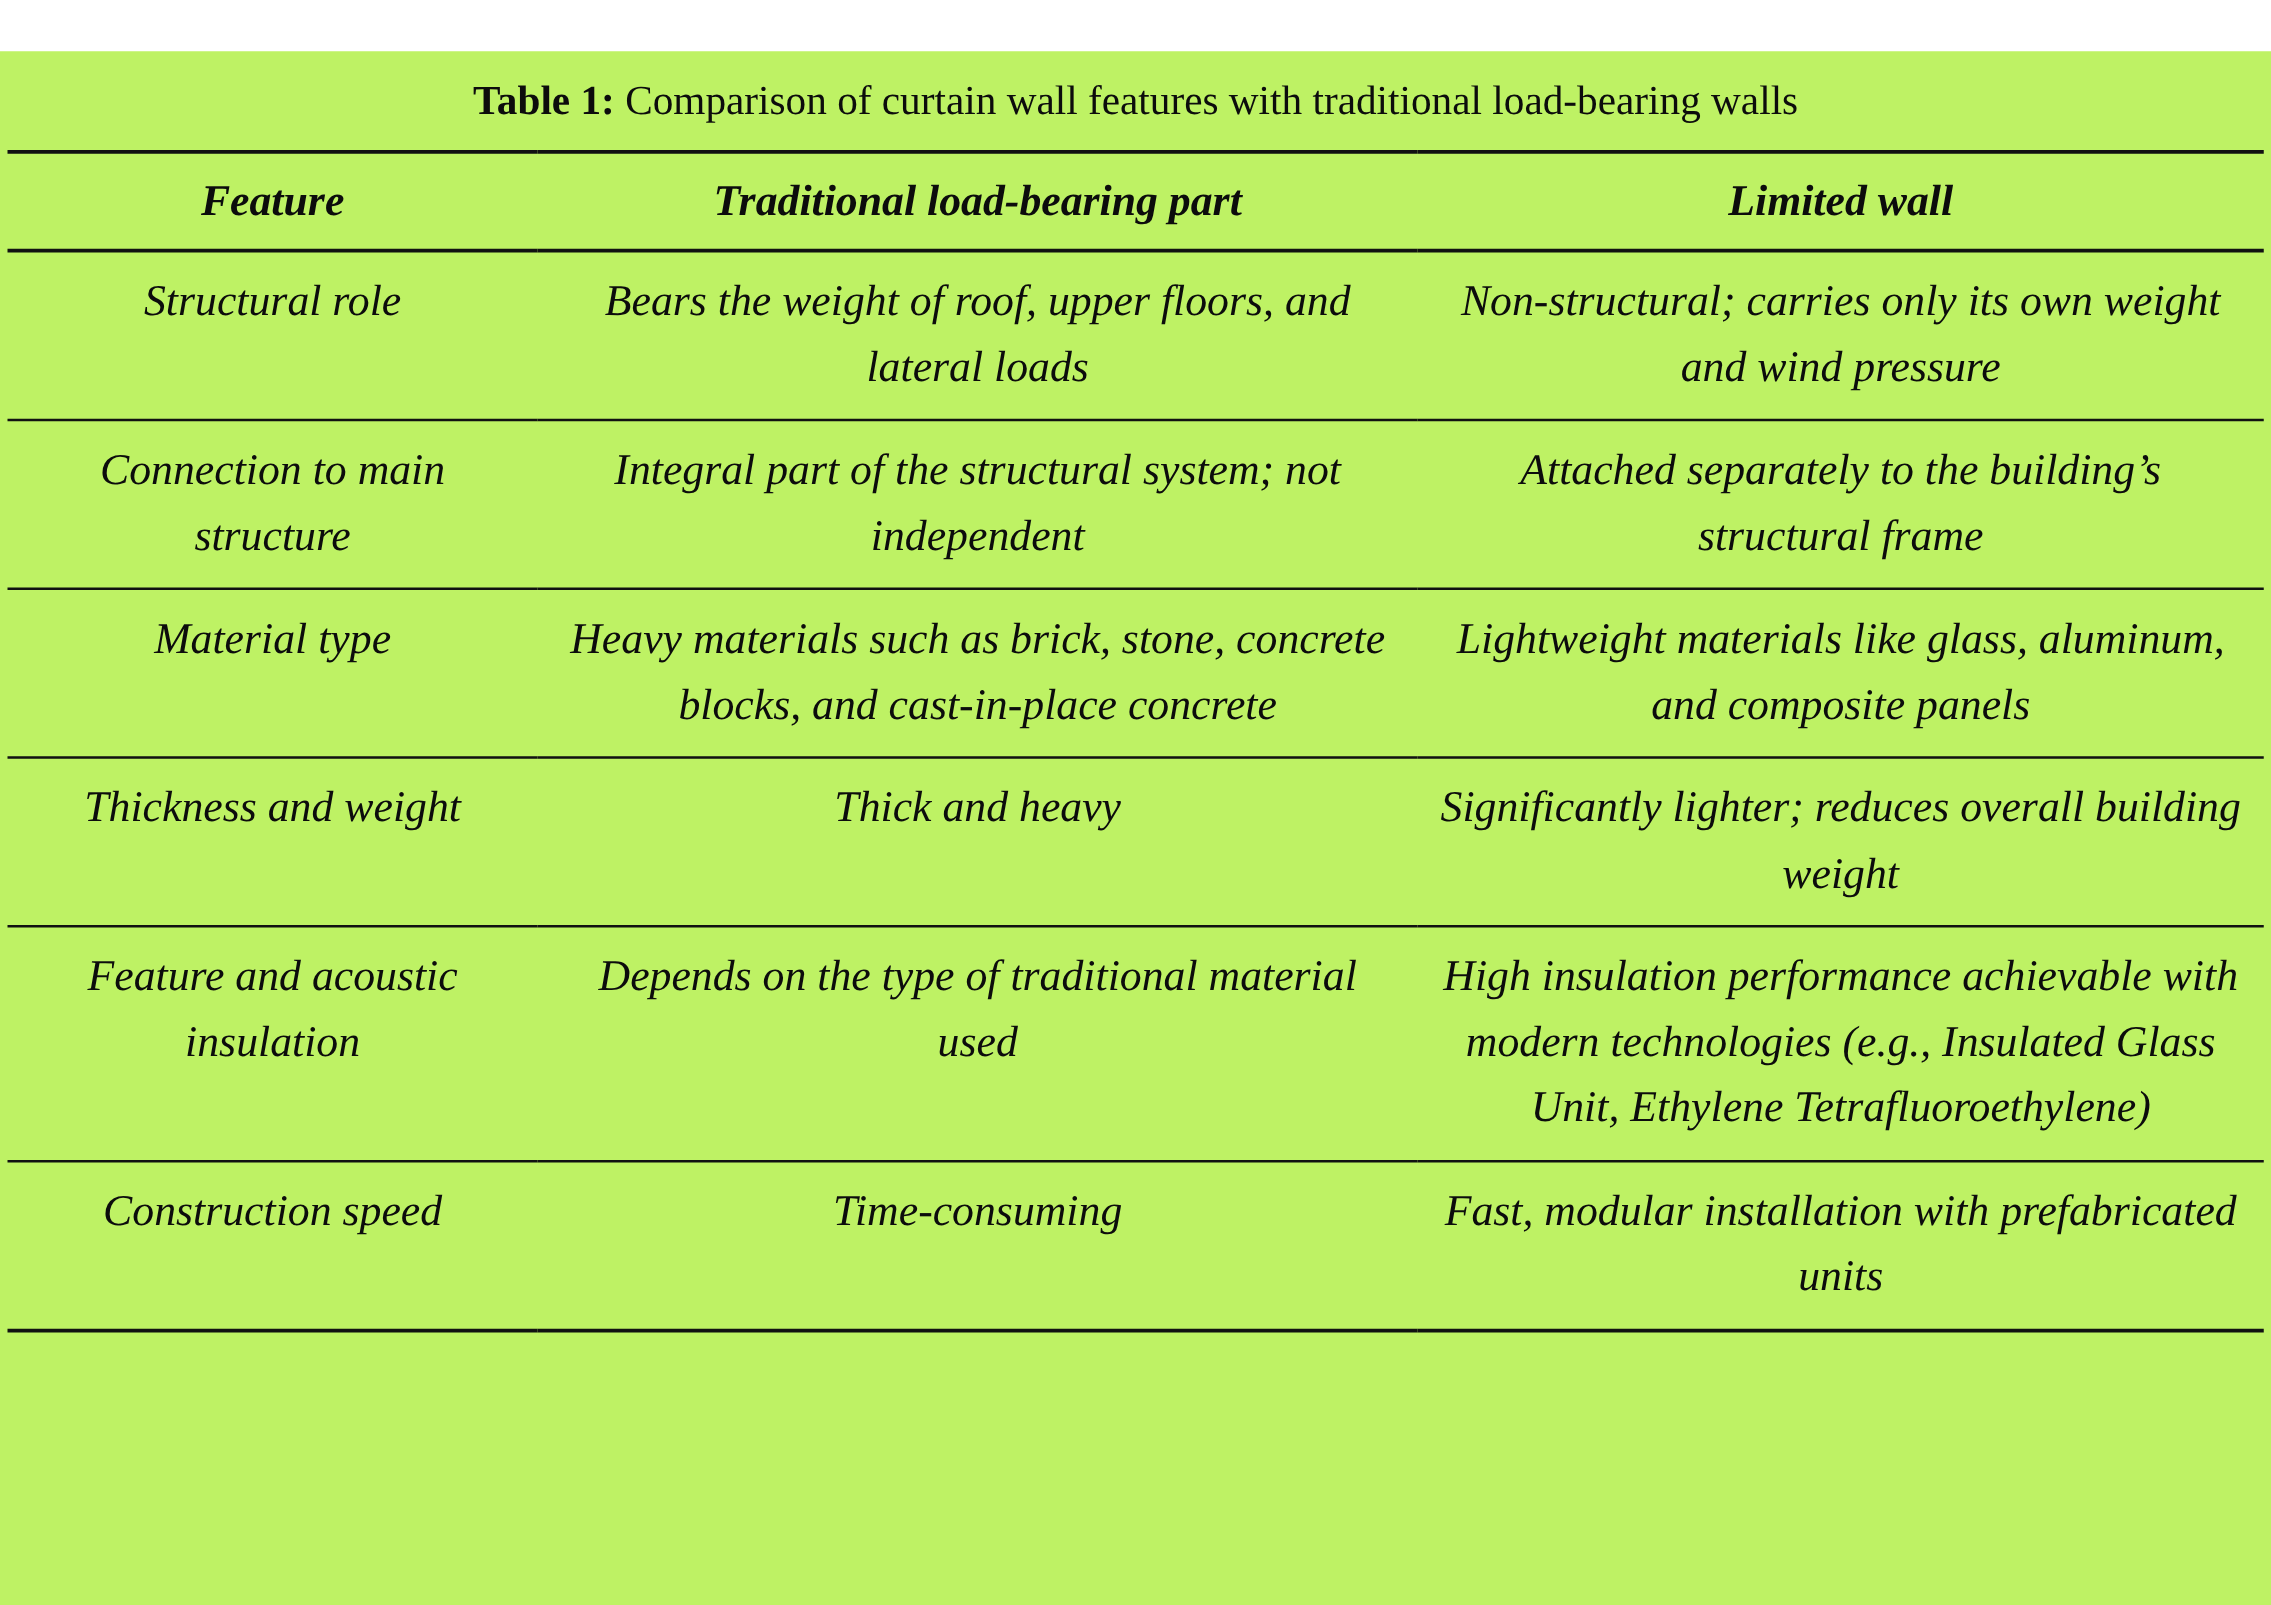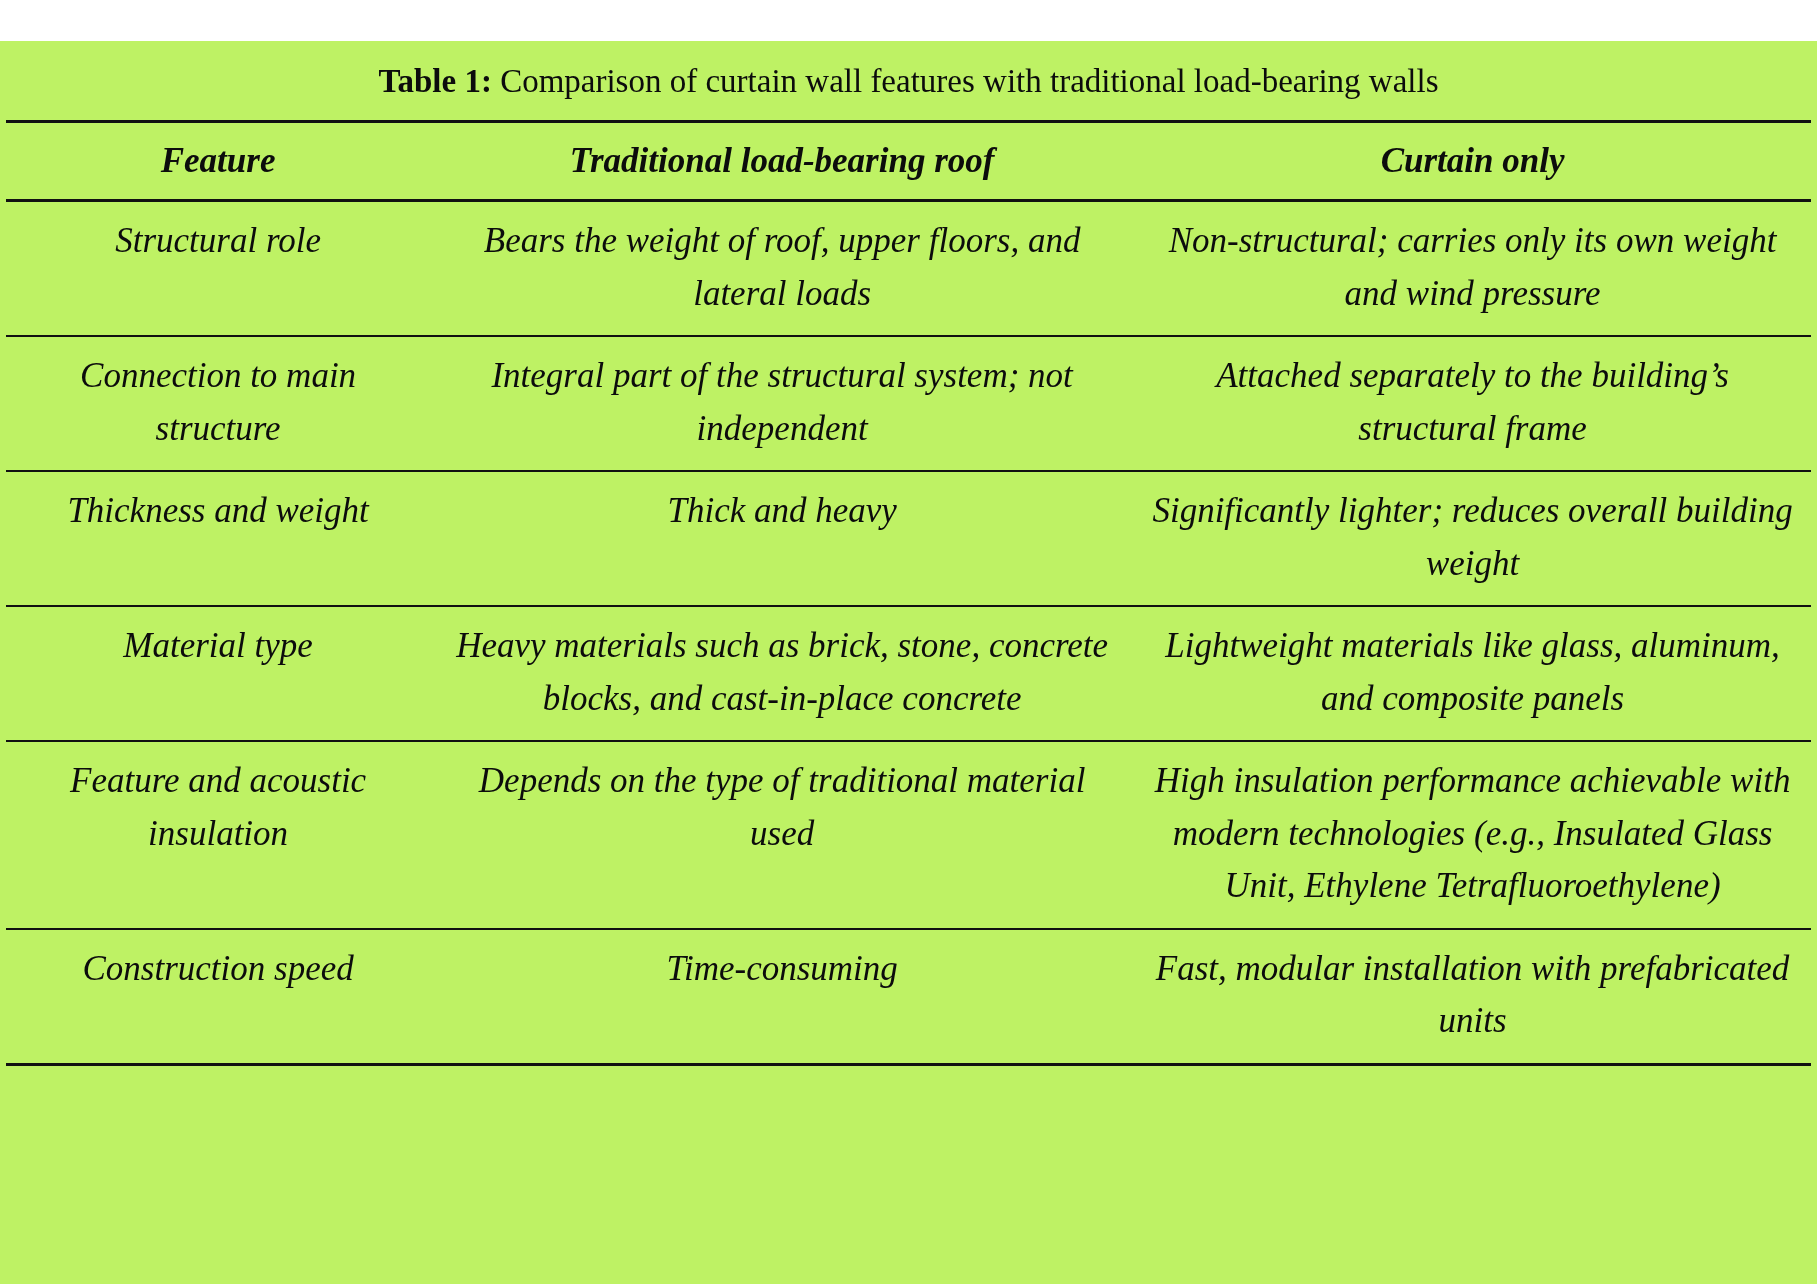--- a/index.html
+++ b/index.html
@@ -72,44 +72,44 @@
 
   <table class="comparison">
     <colgroup>
       <col class="c-feature">
       <col class="c-trad">
       <col class="c-curtain">
     </colgroup>
     <thead>
       <tr>
         <th>Feature</th>
-        <th>Traditional load-bearing roof</th>
-        <th>Curtain only</th>
+        <th>Traditional load-bearing part</th>
+        <th>Limited wall</th>
       </tr>
     </thead>
     <tbody>
       <tr>
         <td>Structural role</td>
         <td>Bears the weight of roof, upper floors, and lateral loads</td>
         <td>Non-structural; carries only its own weight and wind pressure</td>
       </tr>
       <tr>
         <td>Connection to main structure</td>
         <td>Integral part of the structural system; not independent</td>
         <td>Attached separately to the building’s structural frame</td>
       </tr>
       <tr>
+        <td>Material type</td>
+        <td>Heavy materials such as brick, stone, concrete blocks, and cast-in-place concrete</td>
+        <td>Lightweight materials like glass, aluminum, and composite panels</td>
+      </tr>
+      <tr>
         <td>Thickness and weight</td>
         <td>Thick and heavy</td>
         <td>Significantly lighter; reduces overall building weight</td>
-      </tr>
-      <tr>
-        <td>Material type</td>
-        <td>Heavy materials such as brick, stone, concrete blocks, and cast-in-place concrete</td>
-        <td>Lightweight materials like glass, aluminum, and composite panels</td>
       </tr>
       <tr>
         <td>Feature and acoustic insulation</td>
         <td>Depends on the type of traditional material used</td>
         <td>High insulation performance achievable with modern technologies (e.g., Insulated Glass Unit, Ethylene Tetrafluoroethylene)</td>
       </tr>
       <tr>
         <td>Construction speed</td>
         <td>Time-consuming</td>
         <td>Fast, modular installation with prefabricated units</td>

